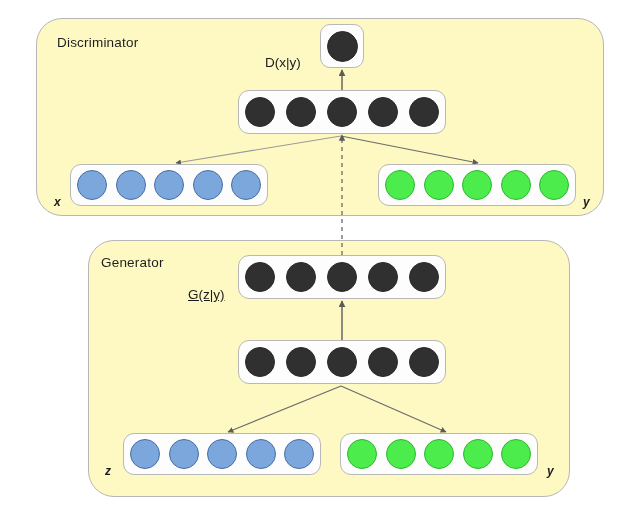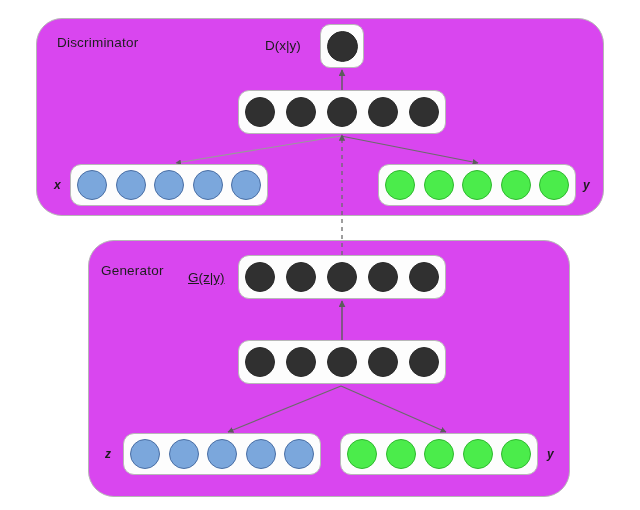--- a/index.html
+++ b/index.html
@@ -16,21 +16,21 @@
     height: 510px;
     background: #ffffff;
     overflow: hidden;
   }
 
   
   .panel {
     position: absolute;
     border: 1.4px solid #b6b6b6;
     border-radius: 26px;
-    background: #d946ef;
+    background: #fef9c3;
     box-sizing: border-box;
   }
   #panel-discriminator {
     left: 36px;
     top: 18px;
     width: 568px;
     height: 198px;
   }
   #panel-generator {
     left: 88px;
@@ -39,21 +39,21 @@
     height: 257px;
   }
   .panel-title {
     position: absolute;
     font-size: 13.5px;
     color: #1e1e1e;
     letter-spacing: 0.2px;
     white-space: nowrap;
   }
   #title-discriminator { left: 20px; top: 16px; }
-  #title-generator     { left: 12px; top: 22px; }
+  #title-generator     { left: 12px; top: 14px; }
 
   
   .layer-box {
     position: absolute;
     border: 1.4px solid #b8b8b8;
     border-radius: 11px;
     background: #fdfdfd;
     box-sizing: border-box;
     display: flex;
     align-items: center;
@@ -141,20 +141,21 @@
     height: 42px;
   }
 
   
   .label {
     position: absolute;
     font-size: 13.5px;
     color: #1b1b1b;
     white-space: nowrap;
     z-index: 6;
+    margin-top: 17px;
   }
   .label-italic {
     font-style: italic;
     font-weight: bold;
     font-size: 12px;
   }
   #label-dxy { left: 265px; top: 38px; }
   #label-gzy { left: 188px; top: 270px; text-decoration: underline; }
   #label-x        { left: 54px;  top: 178px; }
   #label-y-top    { left: 583px; top: 178px; }

